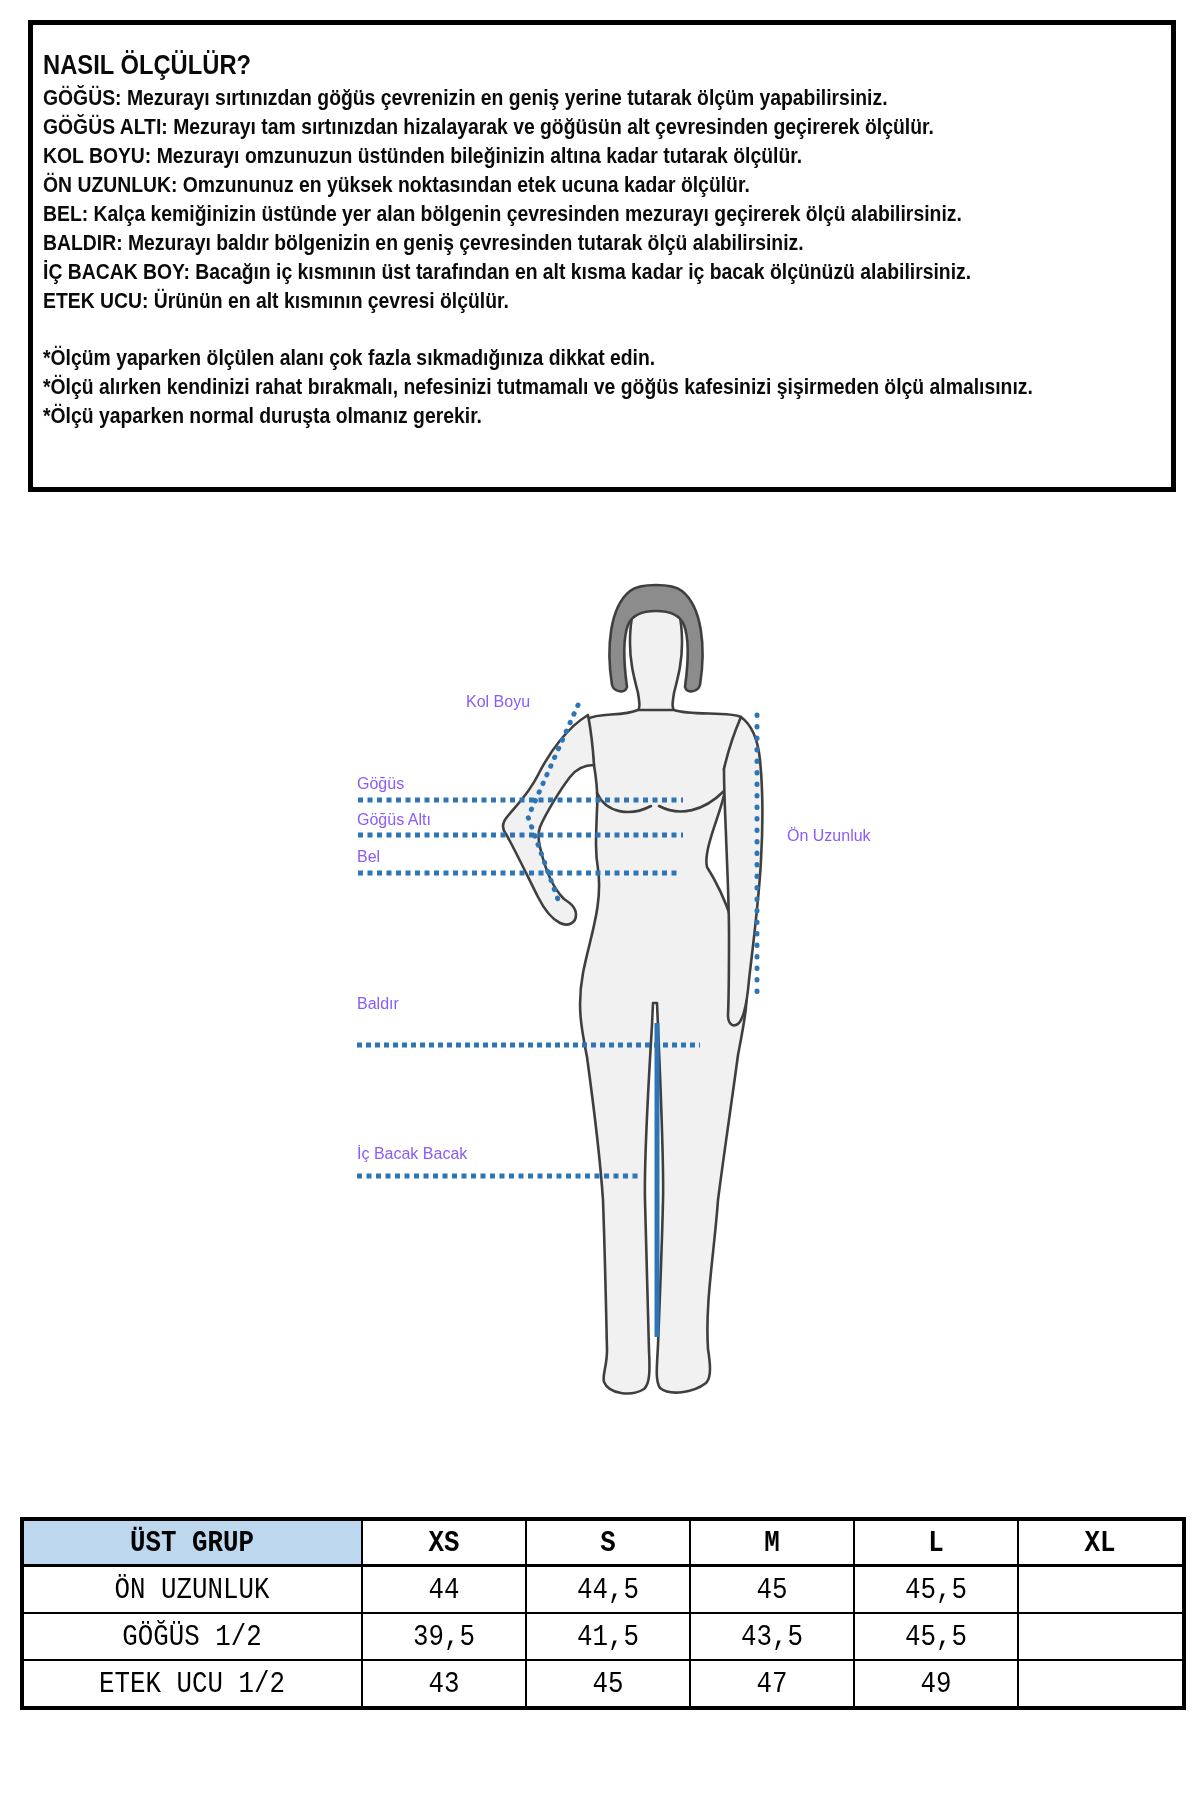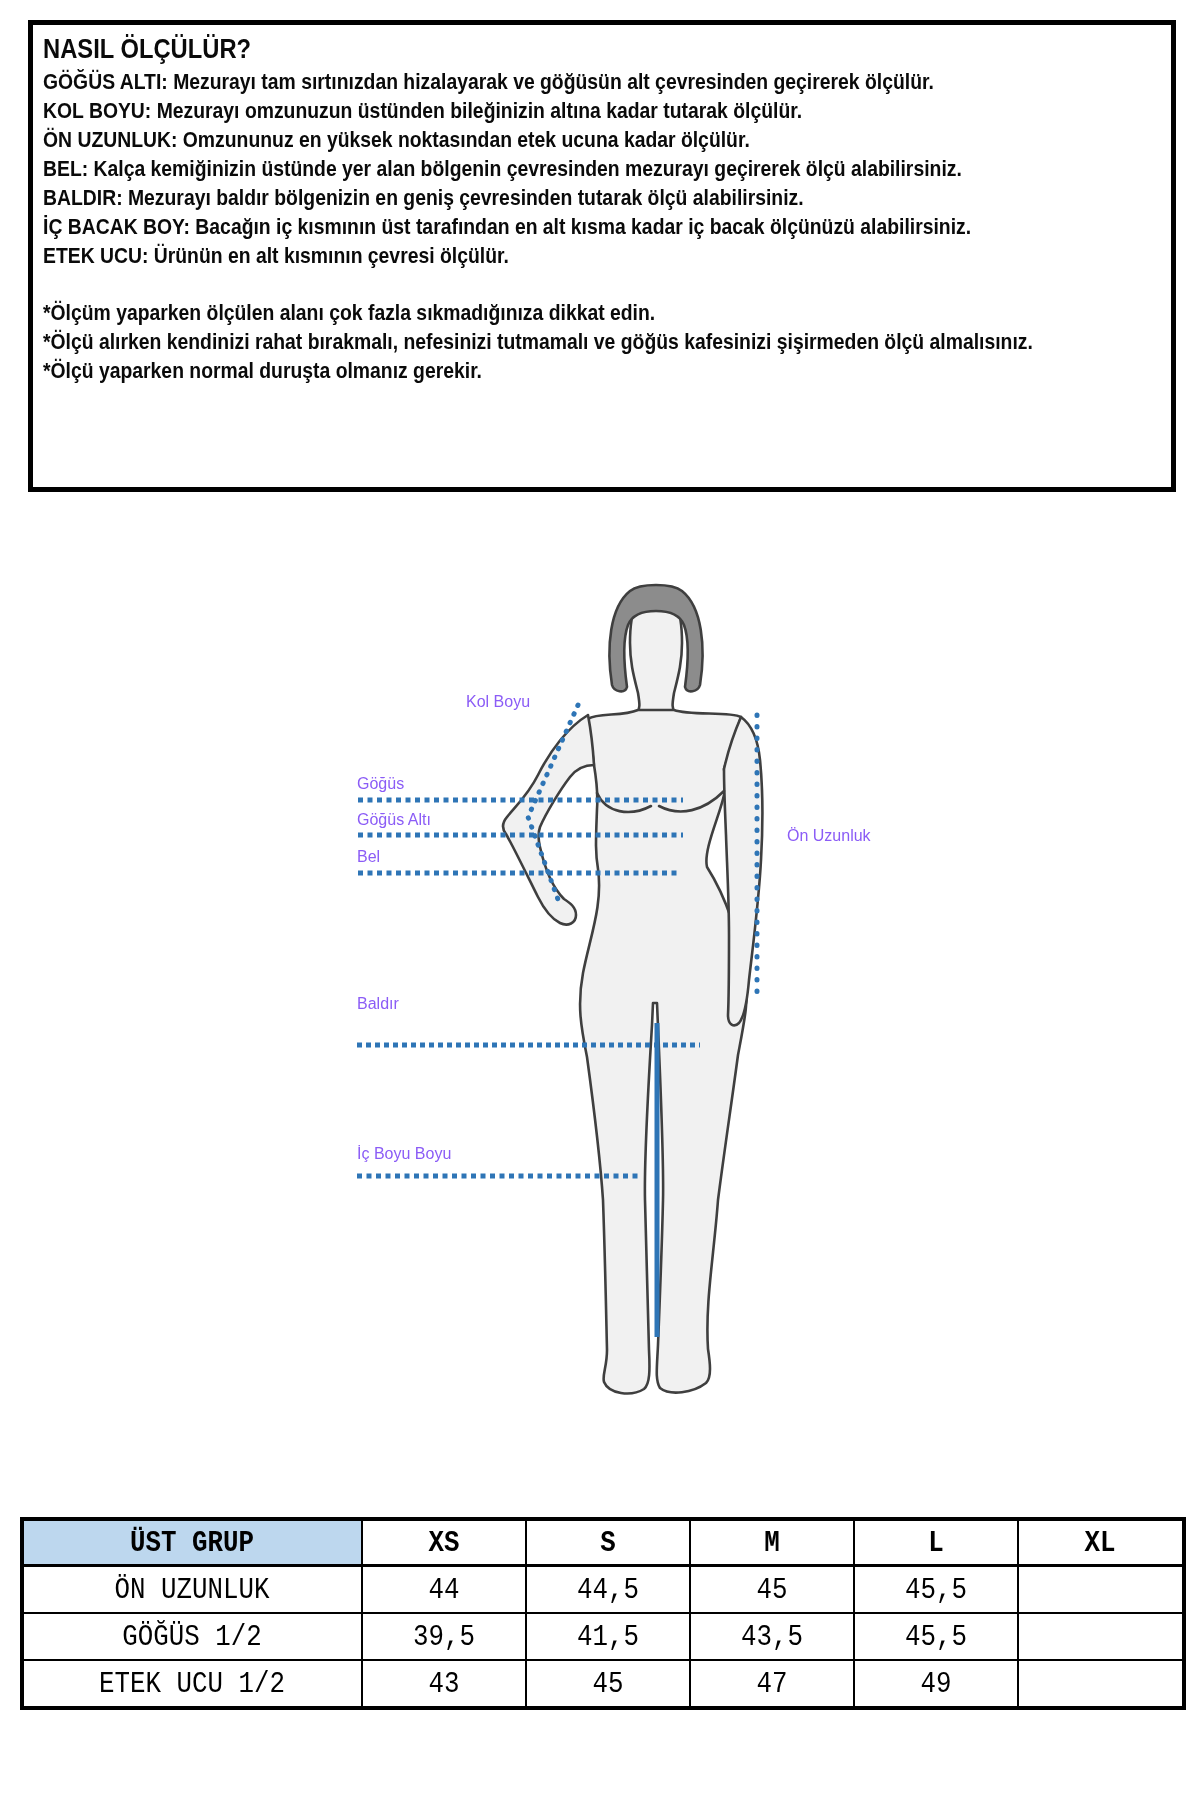--- a/index.html
+++ b/index.html
@@ -2,21 +2,21 @@
 <html><head>
 <meta charset="utf-8">
 <style>
   html,body{margin:0;padding:0;background:#ffffff;}
   body{width:1200px;height:1800px;position:relative;font-family:"Liberation Sans",sans-serif;overflow:hidden;}
 
   
   .info-box{
     position:absolute;left:28px;top:20px;width:1148px;height:472px;
     border:5px solid #000;box-sizing:border-box;
-    padding:6px 0 0 10px;background:#fff;color:#0a0a0a;
+    padding:22px 0 0 10px;background:#fff;color:#0a0a0a;
   }
   .info-title{font-size:27px;font-weight:bold;line-height:36px;white-space:nowrap;}
   .info-line{font-size:22px;font-weight:bold;line-height:29px;white-space:nowrap;}
   .cndT{display:inline-block;transform:scaleX(0.88);transform-origin:0 50%;white-space:nowrap;}
   .notes{margin-top:28px;}
 
   
   .diagram{position:absolute;left:300px;top:555px;width:660px;height:860px;}
   .diagram svg{position:absolute;left:0;top:0;}
   .fig-label{
@@ -44,20 +44,21 @@
   .size-table tr.datarow td{height:45px;font-size:30px;font-weight:normal;}
   .size-table td.rowlabel{font-size:29px;}
   .size-table td.grp{background:#BDD7EE;}
   .cndC{display:inline-block;transform:scaleX(0.86);transform-origin:50% 50%;white-space:nowrap;}
 </style>
 </head>
 <body>
 
 <div class="info-box">
   <div class="info-title"><span class="cndT">NASIL ÖLÇÜLÜR?</span></div>
+  <div class="info-line"><span class="cndT">GÖĞÜS: Mezurayı sırtınızdan göğüs çevrenizin en geniş yerine tutarak ölçüm yapabilirsiniz.</span></div>
   <div class="info-line"><span class="cndT">GÖĞÜS ALTI: Mezurayı tam sırtınızdan hizalayarak ve göğüsün alt çevresinden geçirerek ölçülür.</span></div>
   <div class="info-line"><span class="cndT">KOL BOYU: Mezurayı omzunuzun üstünden bileğinizin altına kadar tutarak ölçülür.</span></div>
   <div class="info-line"><span class="cndT">ÖN UZUNLUK: Omzununuz en yüksek noktasından etek ucuna kadar ölçülür.</span></div>
   <div class="info-line"><span class="cndT">BEL: Kalça kemiğinizin üstünde yer alan bölgenin çevresinden mezurayı geçirerek ölçü alabilirsiniz.</span></div>
   <div class="info-line"><span class="cndT">BALDIR: Mezurayı baldır bölgenizin en geniş çevresinden tutarak ölçü alabilirsiniz.</span></div>
   <div class="info-line"><span class="cndT">İÇ BACAK BOY: Bacağın iç kısmının üst tarafından en alt kısma kadar iç bacak ölçünüzü alabilirsiniz.</span></div>
   <div class="info-line"><span class="cndT">ETEK UCU: Ürünün en alt kısmının çevresi ölçülür.</span></div>
   <div class="notes">
     <div class="info-line"><span class="cndT">*Ölçüm yaparken ölçülen alanı çok fazla sıkmadığınıza dikkat edin.</span></div>
     <div class="info-line"><span class="cndT">*Ölçü alırken kendinizi rahat bırakmalı, nefesinizi tutmamalı ve göğüs kafesinizi şişirmeden ölçü almalısınız.</span></div>
@@ -152,21 +153,21 @@
       <path d="M357,468 V782" stroke-width="5"></path>
     </g>
   </svg>
 
   <div class="fig-label lbl-kol">Kol Boyu</div>
   <div class="fig-label lbl-gogus">Göğüs</div>
   <div class="fig-label lbl-gogusalti">Göğüs Altı</div>
   <div class="fig-label lbl-bel">Bel</div>
   <div class="fig-label lbl-onuzunluk">Ön Uzunluk</div>
   <div class="fig-label lbl-baldir">Baldır</div>
-  <div class="fig-label lbl-icbacak">İç Boyu Boyu</div>
+  <div class="fig-label lbl-icbacak">İç Bacak Bacak</div>
 </div>
 
 <table class="size-table">
   <colgroup>
     <col style="width:340px">
       <col style="width:164px">
       <col style="width:164px">
     <col style="width:164px">
       <col style="width:164px">
       <col style="width:166px">

